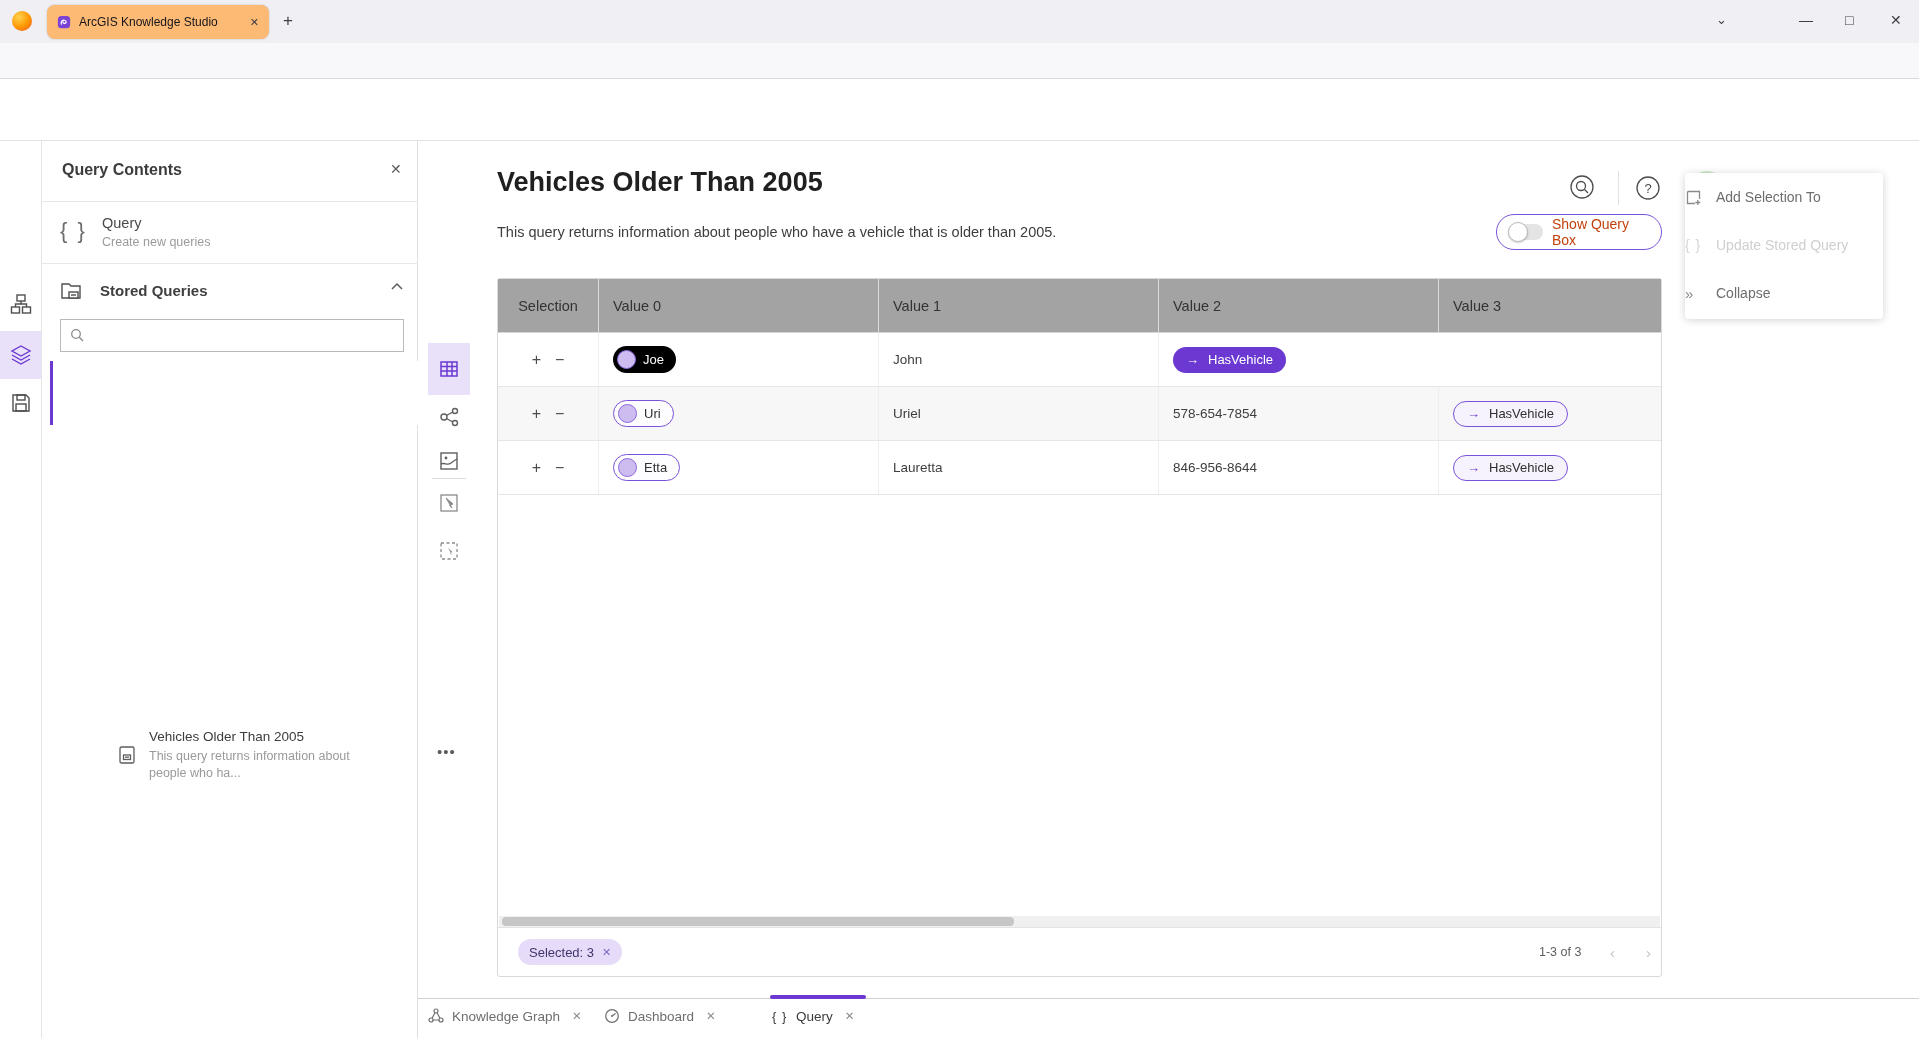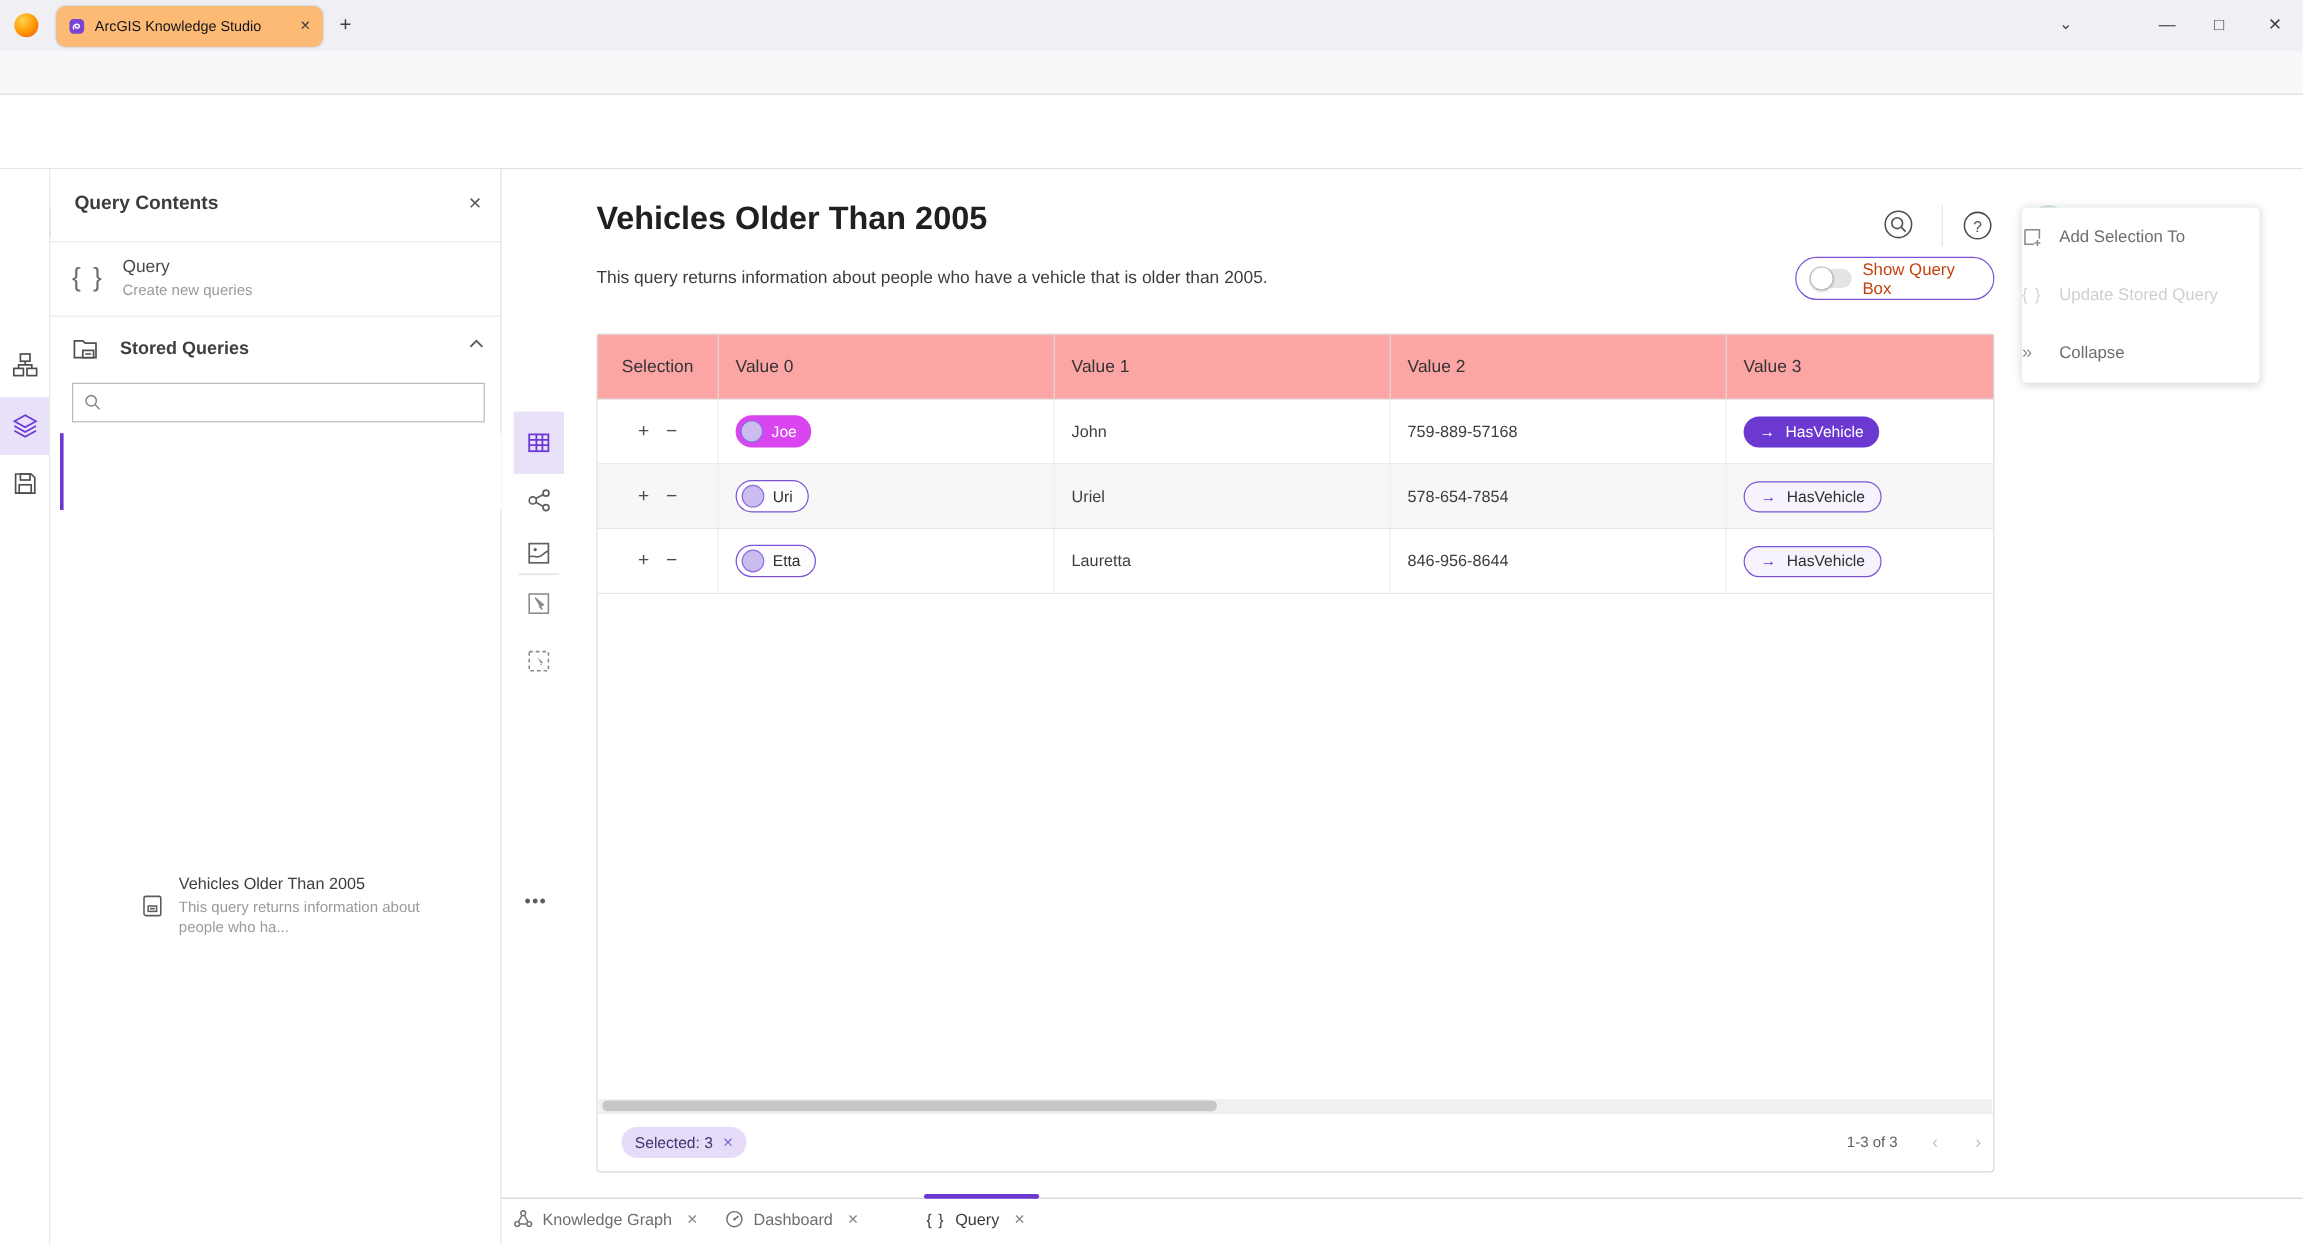--- a/index.html
+++ b/index.html
@@ -74,34 +74,34 @@
 
   
   #tool-table-block { left:428px; top:343px; width:42px; height:52px; background:#e9e0fa;
     display:flex; align-items:center; justify-content:center; color:#6b38d1; }
   .tool-ic { left:438px; width:22px; height:22px; color:#5f5f5f; }
   #tool-divider { left:432px; top:478px; width:34px; height:1px; background:#dcdcdc; }
 
   
   #card { left:497px; top:278px; width:1165px; height:699px; border:1px solid #d9d9d9; border-radius:3px; background:#fff; }
   .trow { display:grid; grid-template-columns:101px 280px 280px 280px auto; width:1163px; }
-  #thead { position:absolute; left:0; top:0; height:54px; background:#fca5a5; border-bottom:1px solid #d6d6d6; }
+  #thead { position:absolute; left:0; top:0; height:54px; background:#a3a3a3; border-bottom:1px solid #d6d6d6; }
   #thead .cell { display:flex; align-items:center; font-size:14.5px; color:#333; border-right:1px solid #dcdcdc; padding-left:14px; }
   #thead .cell:first-child { justify-content:center; padding-left:0; }
   #thead .cell:last-child { border-right:none; }
   .brow { position:absolute; left:0; height:54px; border-bottom:1px solid #e6e6e6; background:#fff; }
   .brow.stripe { background:#f7f7f7; }
   .brow .cell { display:flex; align-items:center; font-size:13.5px; color:#3e3e3e; border-right:1px solid #eeeeee; padding-left:14px; }
   .brow .cell:last-child { border-right:none; }
   .selcell { justify-content:center; gap:14px; padding-left:0 !important; }
   .pm { font-size:16px; color:#4c4c4c; cursor:default; }
 
   .entity-pill { display:inline-flex; align-items:center; gap:7px; height:27px; border-radius:14px; padding:0 12px 0 4px; }
   .entity-pill .dot { width:19px; height:19px; border-radius:50%; background:#cdbcf0; border:1.5px solid #8d6ae0; }
-  .entity-pill.filled { background:#d946ef; color:#fff;justify-content:center; }
+  .entity-pill.filled { background:#000000; color:#fff;justify-content:center; }
   .entity-pill.outline { background:#fdfcff; border:1px solid #7a52d8; color:#2f2f2f; }
   .entity-pill .lbl { font-size:13px; }
 
   .rel-pill { display:inline-flex; align-items:center; gap:9px; height:26px; border-radius:13px; padding:0 13px; }
   .rel-pill.filled { background:#6b38d1; color:#fff; }
   .rel-pill.outline { background:#f7f3fd; border:1px solid #7a52d8; color:#2f2f2f; }
   .rel-pill .arrow { font-size:13px; }
   .rel-pill.outline .arrow { color:#6b38d1; }
   .rel-pill .lbl { font-size:13px; }
 
@@ -325,21 +325,20 @@
         <span class="pm">+</span>
         <span class="pm">−</span>
       </div>
       <div class="cell">
           <span class="entity-pill filled">
             <span class="dot"></span>
             <span class="lbl">Joe</span>
           </span>
         </div>
       <div class="cell">John</div>
-      <div class="cell">759-889-57168</div>
       <div class="cell">
           <span class="rel-pill filled">
             <span class="arrow">→</span>
             <span class="lbl">HasVehicle</span>
           </span>
         </div>
     </div>
 
     <div class="trow brow stripe" style="top:108px">
       <div class="cell selcell">

